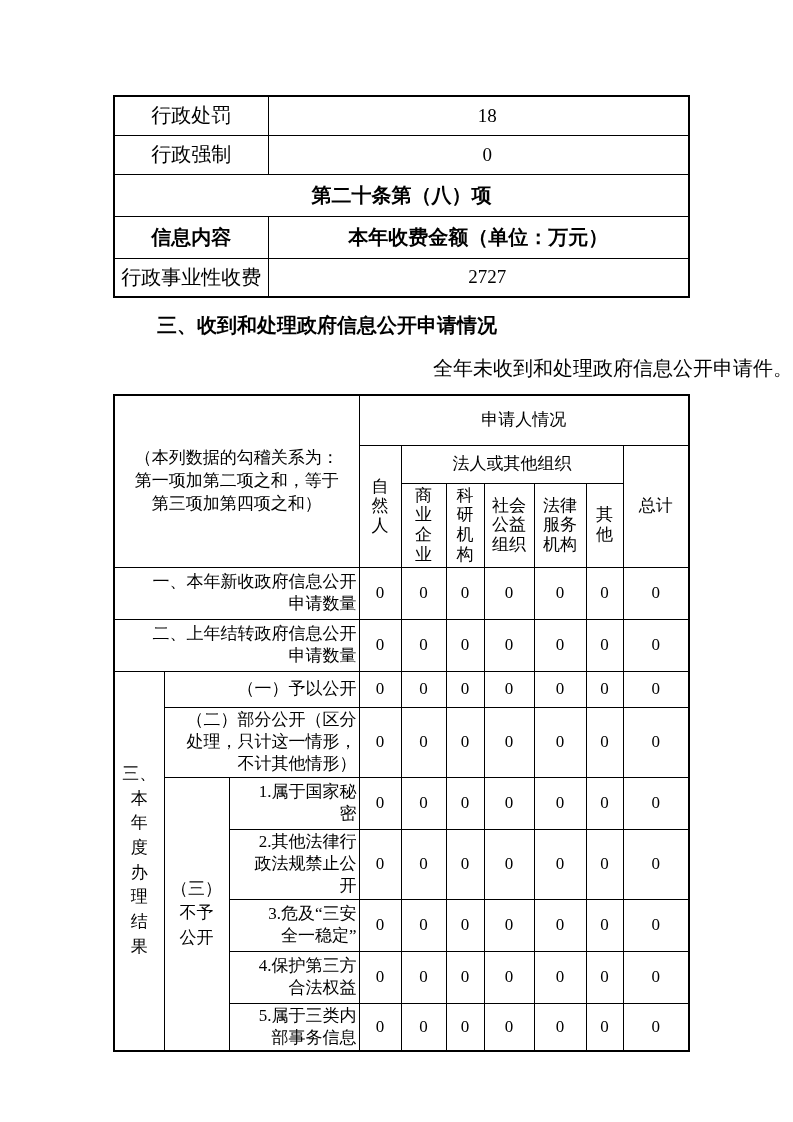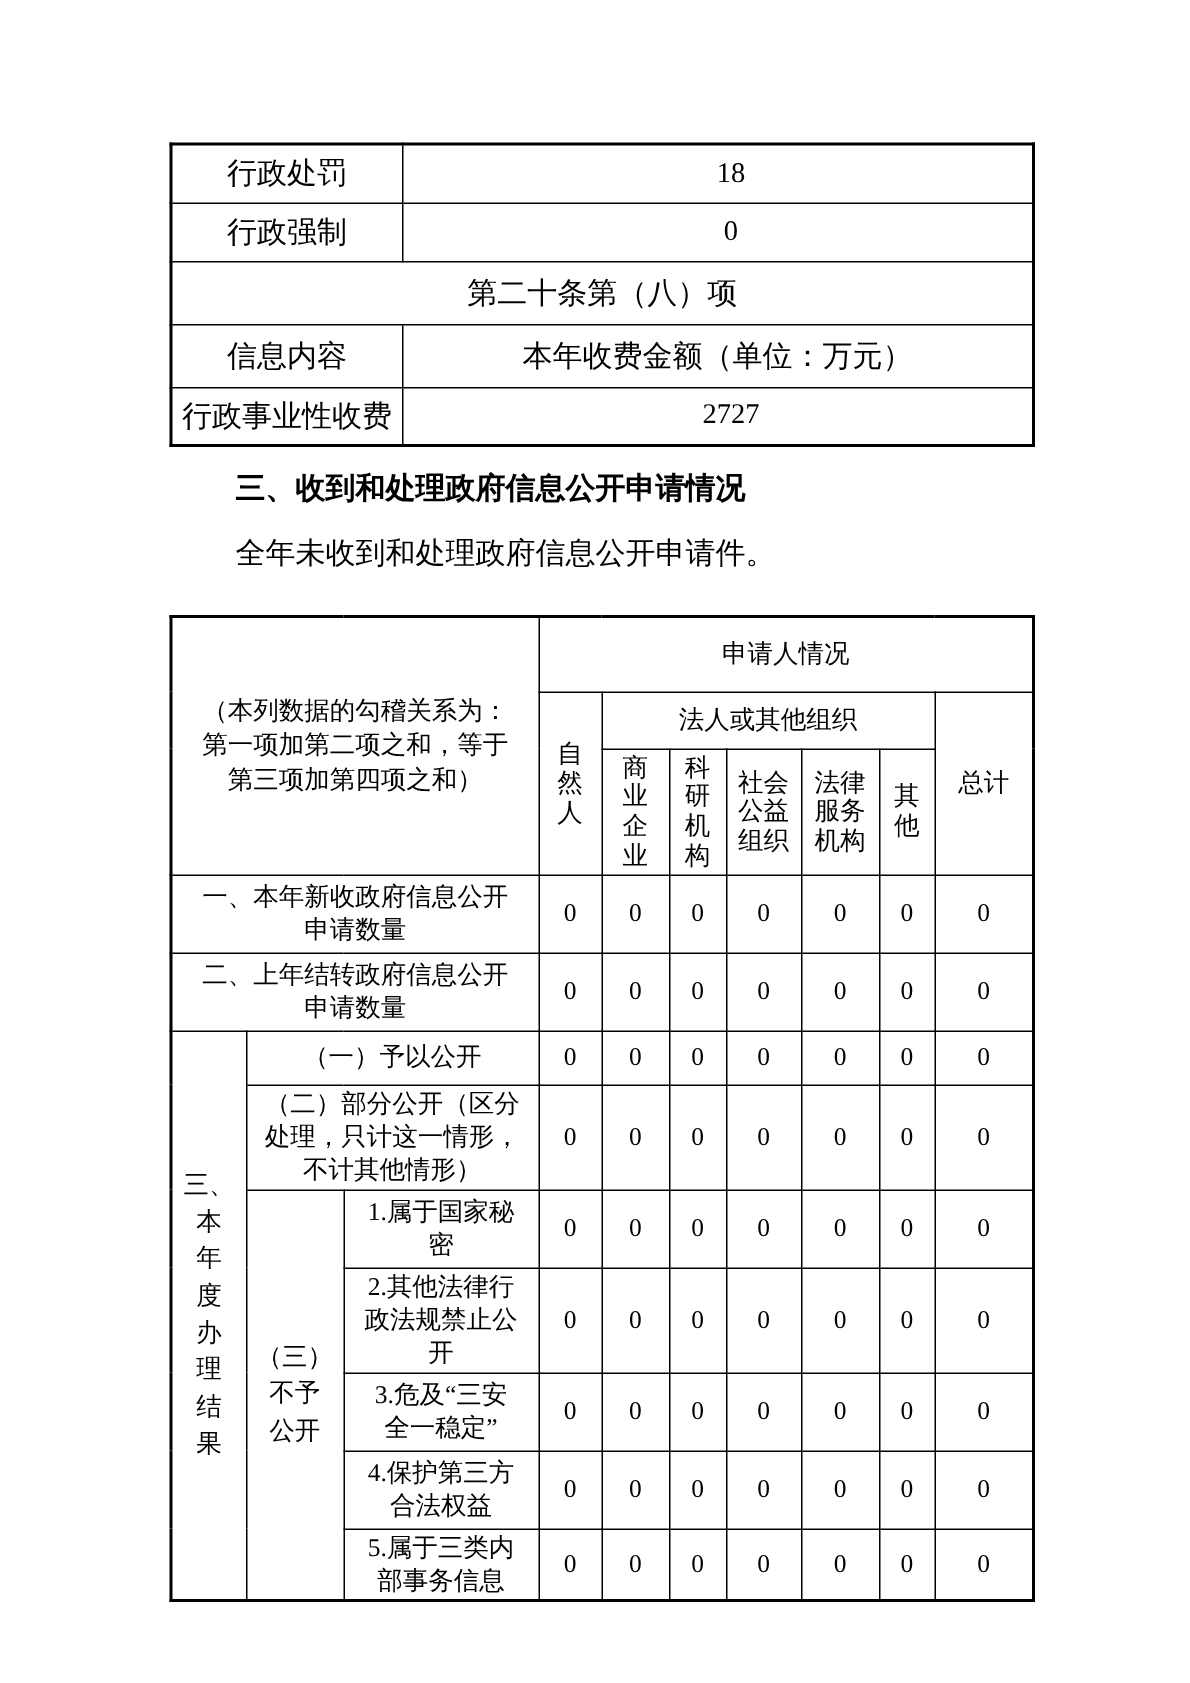--- a/index.html
+++ b/index.html
@@ -13,38 +13,38 @@
   table{border-collapse:collapse;table-layout:fixed;background:#fff;}
   td{border:1px solid #000;text-align:center;vertical-align:middle;white-space:pre-line;overflow:hidden;}
 
   
   .fee-table{width:575px;border:2px solid #000;font-size:20px;}
   .fee-table td{padding:0 4px;text-align:center;}
   .fee-table .c1{width:154px;}
   .fee-table .c2{width:421px;}
   .fee-table tr{height:39px;}
   .fee-table tr.hrow{height:42px;}
-  .fee-table .bold{font-weight:normal;margin-top:22px;}
+  .fee-table .bold{font-weight:bold;margin-top:22px;}
   .fee-table .val{font-size:19px;padding-left:22px;}
 
   
   .section-heading{
     font-family:"Liberation Sans","DejaVu Sans",sans-serif;
     font-weight:bold;font-size:20px;margin:14px 0 16px 44px;
   }
-  .section-paragraph{font-size:20px;margin:12px 0 28px 44px;}
+  .section-paragraph{font-size:20px;margin:12px 0 12px 44px;text-align:right;}
 
   
   .req-table{width:575px;border:2px solid #000;font-size:17px;margin-top:2px;}
   .req-table td{padding:1px 2px;line-height:1.3;}
   .req-table .note-cell{font-size:17px;line-height:1.35;}
   .req-table .vhead{line-height:1.15;}
   .req-table .group-v{line-height:1.45;}
   .req-table .num{font-size:17px;}
-  .req-table .lbl{line-height:1.3;}
+  .req-table .lbl{line-height:1.3;text-align:right;}
 </style>
 </head>
 <body>
 
 <div class="page">
 
   <table class="fee-table">
     <colgroup>
         <col class="c1">
         <col class="c2">

